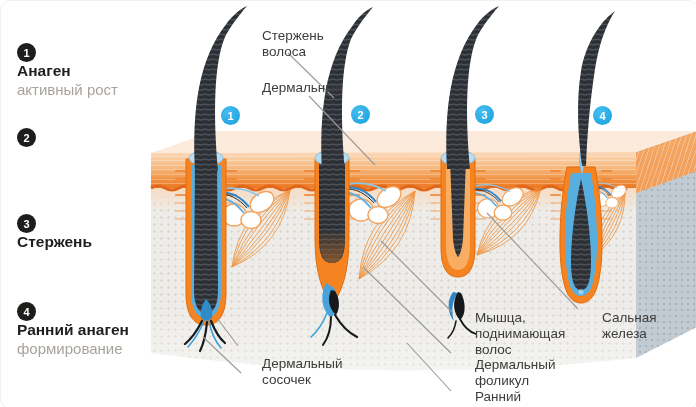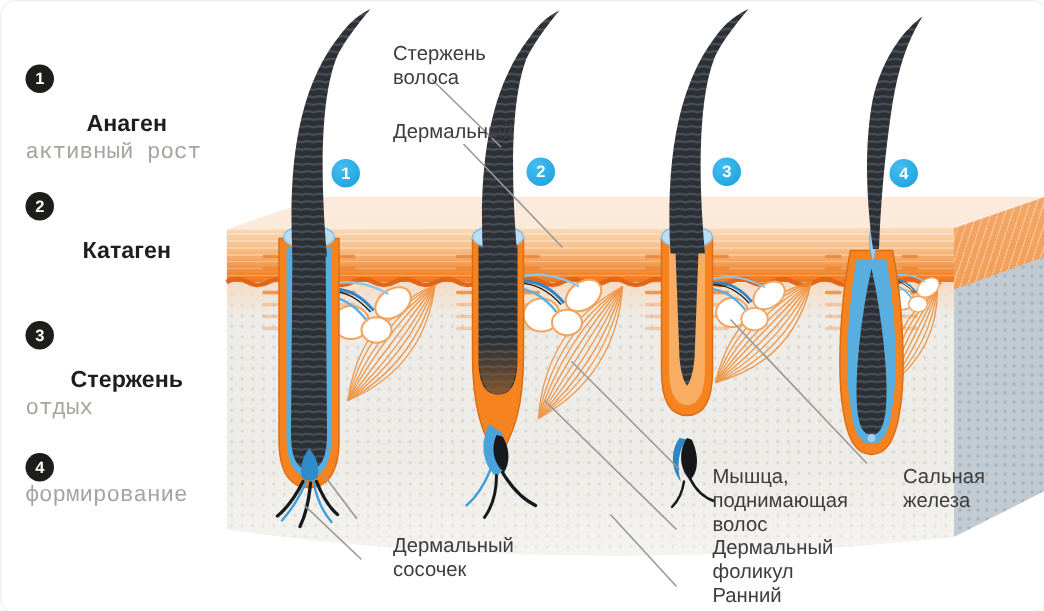--- a/index.html
+++ b/index.html
@@ -7,22 +7,22 @@
     position:relative;width:696px;height:407px;background:#ffffff;
     font-family:"Liberation Sans","DejaVu Sans",sans-serif;
     border:1px solid #f1f1f1;border-radius:10px;overflow:hidden;
   }
   
   .legend-item{position:absolute;left:16px;width:135px;}
   .legend-dot{
     width:19px;height:19px;border-radius:50%;background:#1d1d1b;color:#fff;
     font-size:11px;font-weight:bold;display:flex;align-items:center;justify-content:center;
   }
-  .legend-title{margin-top:12px;font-size:15.5px;font-weight:600;color:#1e1e1e;line-height:18px;text-align:center;}
-  .legend-sub{margin-top:1px;font-size:15px;color:#a8a39d;line-height:18px;font-family:Liberation Mono, monospace;}
+  .legend-title{font-size:15.5px;font-weight:600;color:#1e1e1e;line-height:18px;}
+  .legend-sub{margin-top:1px;font-size:15px;color:#a8a39d;line-height:18px;}
   
   .front-face{
     position:absolute;inset:0;
     clip-path:path("M150,152 L635,150 L635,357 Q380,384 150,352 Z");
   }
   .front-dermis{
     position:absolute;left:150px;top:150px;width:485px;height:234px;
     background-color:#edece8;
     background-image:radial-gradient(circle,#dcd8d0 1px,transparent 1.4px);
     background-size:7px 7px;
@@ -80,29 +80,28 @@
 
 <div class="canvas">
 
   <div class="legend-item" style="top:42px">
     <div class="legend-dot">1</div>
     <div class="legend-title">Анаген</div>
     <div class="legend-sub">активный рост</div>
   </div>
   <div class="legend-item" style="top:127px">
     <div class="legend-dot">2</div>
-    <div class="legend-title">Катаген</div>
   </div>
   <div class="legend-item" style="top:213px">
     <div class="legend-dot">3</div>
     <div class="legend-title">Стержень</div>
-    <div class="legend-sub">отдых</div>
   </div>
   <div class="legend-item" style="top:301px">
     <div class="legend-dot">4</div>
+    <div class="legend-title">Ранний анаген</div>
     <div class="legend-sub">формирование</div>
   </div>
 
   <div class="front-face">
     <div class="front-dermis"></div>
     <div class="front-epidermis"></div>
     <div class="front-fade"></div>
     <div class="front-bottom-light"></div>
   </div>
   <div class="side-face">

